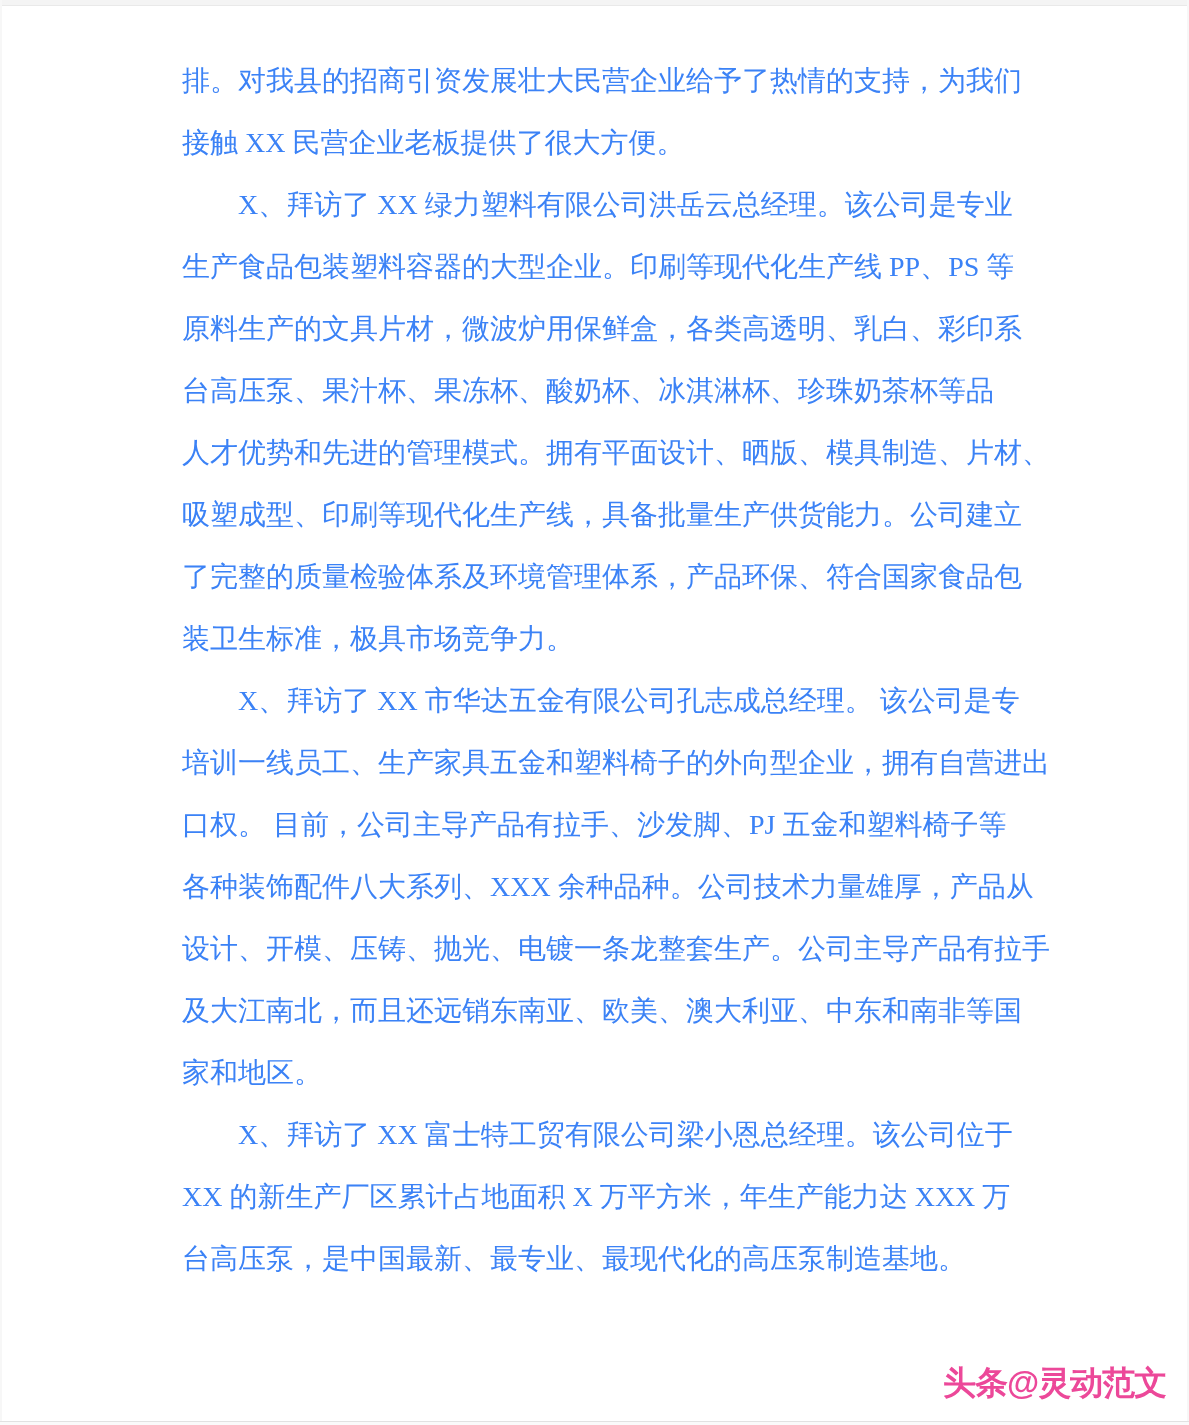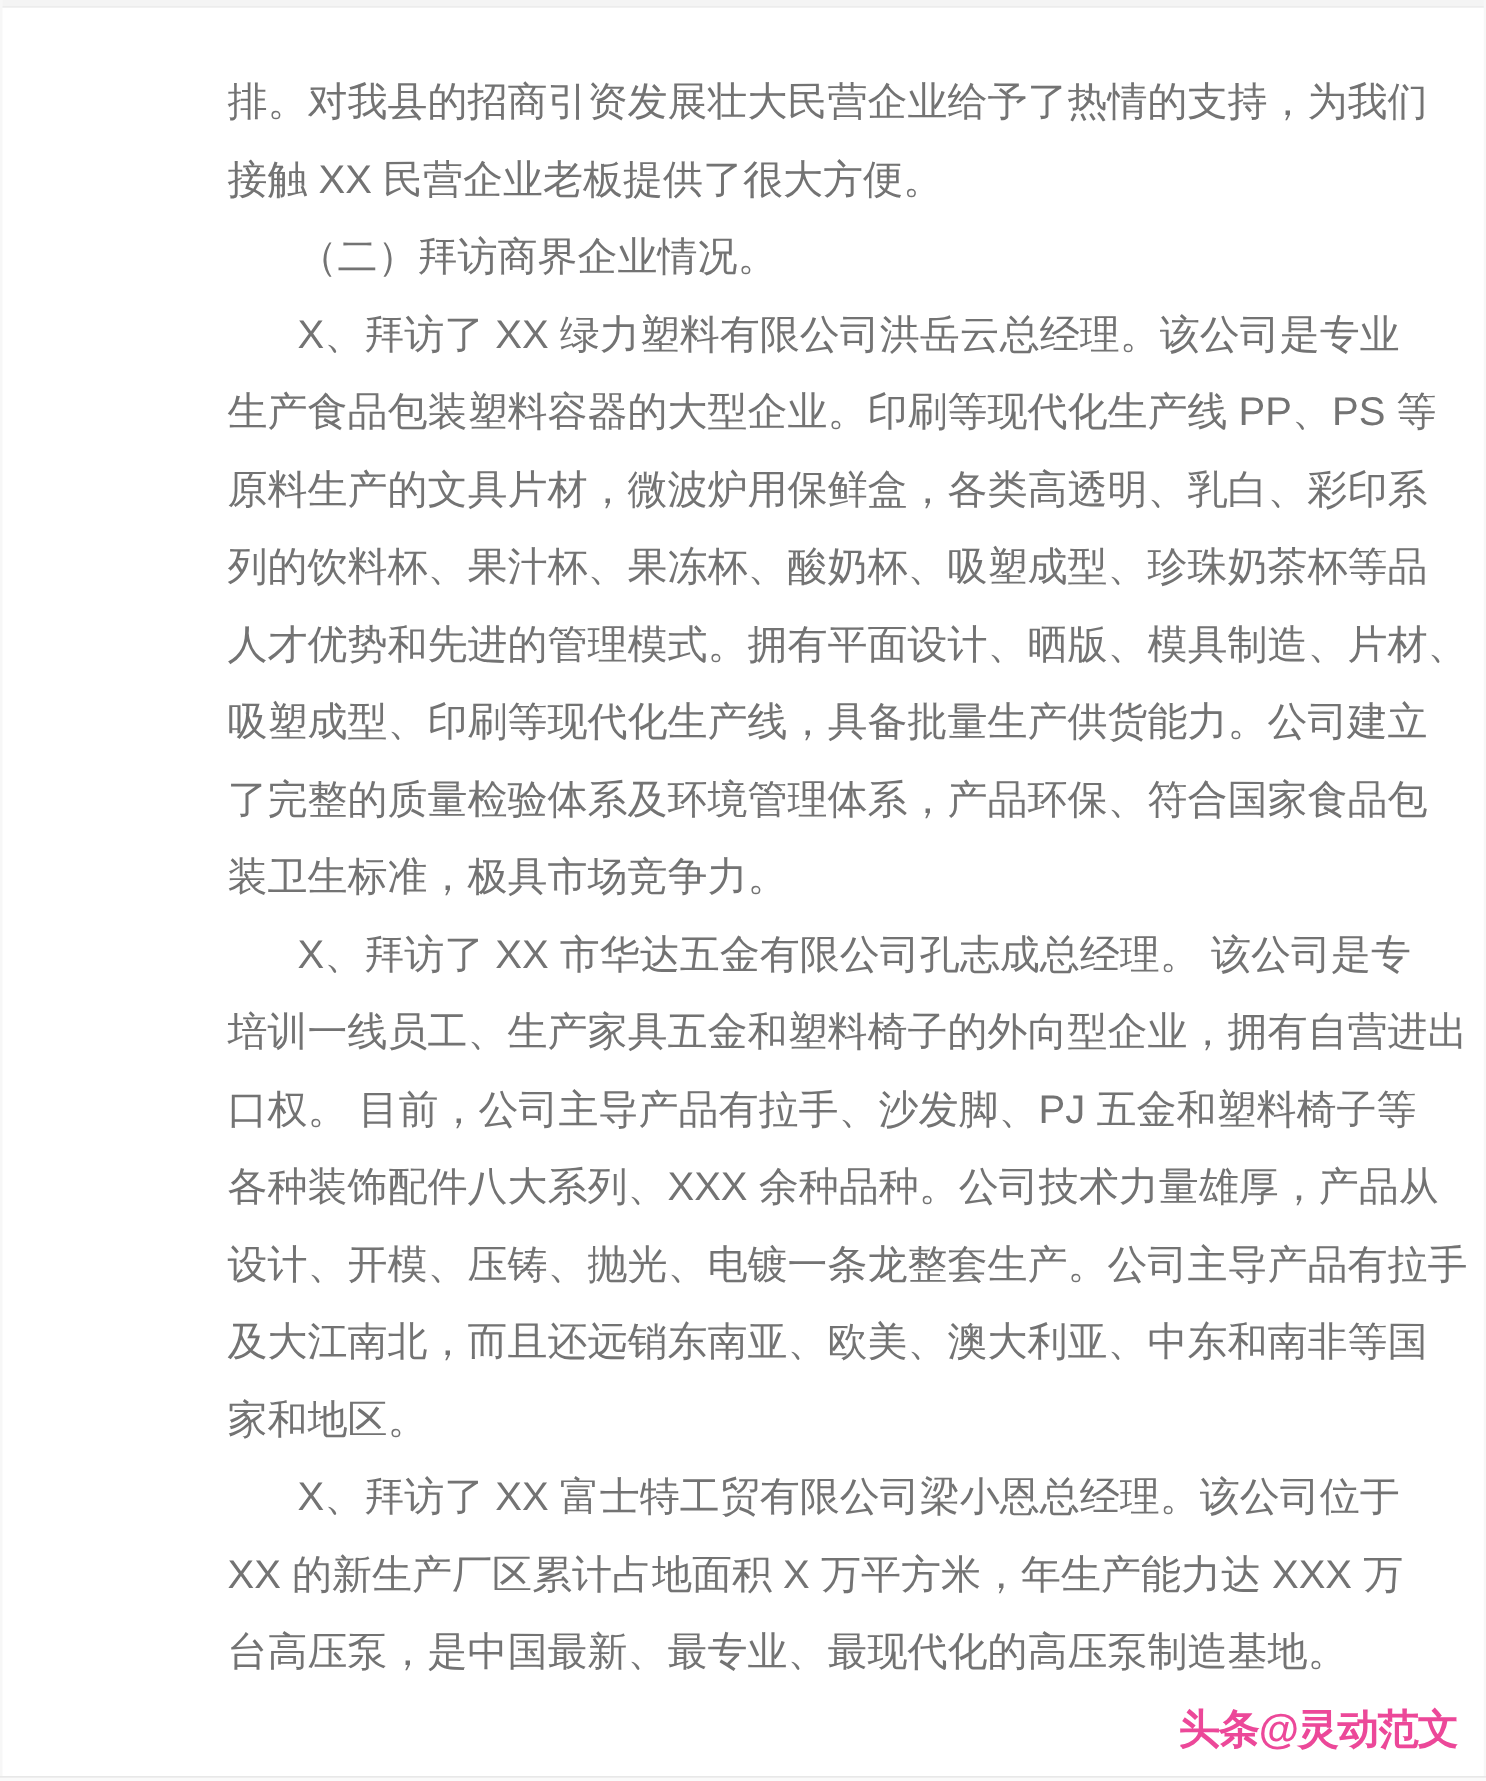--- a/index.html
+++ b/index.html
@@ -43,24 +43,25 @@
   }
   .textblock {
     position: absolute;
     left: 182px;
     top: 50px;
     width: 860px;
   }
   .line {
     height: 62px;
     line-height: 62px;
-    font-size: 32px;
-    color: #737373;
+    font-size: 28px;
+    color: #3b82f6;
     white-space: nowrap;
     letter-spacing: 0;
+    font-family: Liberation Serif, serif;
   }
   .line.indent {
     text-indent: 56px;
   }
   .watermark {
     position: absolute;
     left: 943px;
     top: 1361px;
     font-size: 33px;
     font-weight: bold;
@@ -73,25 +74,24 @@
 </head>
 <body>
 
 <div class="edge-top"></div>
 <div class="edge-left"></div>
 <div class="edge-right"></div>
 
 <div class="textblock">
     <div class="line">排。对我县的招商引资发展壮大民营企业给予了热情的支持，为我们</div>
     <div class="line">接触 XX 民营企业老板提供了很大方便。</div>
-    <div class="line indent">（二）拜访商界企业情况。</div>
     <div class="line indent">X、拜访了 XX 绿力塑料有限公司洪岳云总经理。该公司是专业</div>
     <div class="line">生产食品包装塑料容器的大型企业。印刷等现代化生产线 PP、PS 等</div>
     <div class="line">原料生产的文具片材，微波炉用保鲜盒，各类高透明、乳白、彩印系</div>
-    <div class="line">列的饮料杯、果汁杯、果冻杯、酸奶杯、吸塑成型、珍珠奶茶杯等品</div>
+    <div class="line">台高压泵、果汁杯、果冻杯、酸奶杯、冰淇淋杯、珍珠奶茶杯等品</div>
     <div class="line">人才优势和先进的管理模式。拥有平面设计、晒版、模具制造、片材、</div>
     <div class="line">吸塑成型、印刷等现代化生产线，具备批量生产供货能力。公司建立</div>
     <div class="line">了完整的质量检验体系及环境管理体系，产品环保、符合国家食品包</div>
     <div class="line">装卫生标准，极具市场竞争力。</div>
     <div class="line indent">X、拜访了 XX 市华达五金有限公司孔志成总经理。 该公司是专</div>
     <div class="line">培训一线员工、生产家具五金和塑料椅子的外向型企业，拥有自营进出</div>
     <div class="line">口权。 目前，公司主导产品有拉手、沙发脚、PJ 五金和塑料椅子等</div>
     <div class="line">各种装饰配件八大系列、XXX 余种品种。公司技术力量雄厚，产品从</div>
     <div class="line">设计、开模、压铸、抛光、电镀一条龙整套生产。公司主导产品有拉手</div>
     <div class="line">及大江南北，而且还远销东南亚、欧美、澳大利亚、中东和南非等国</div>

